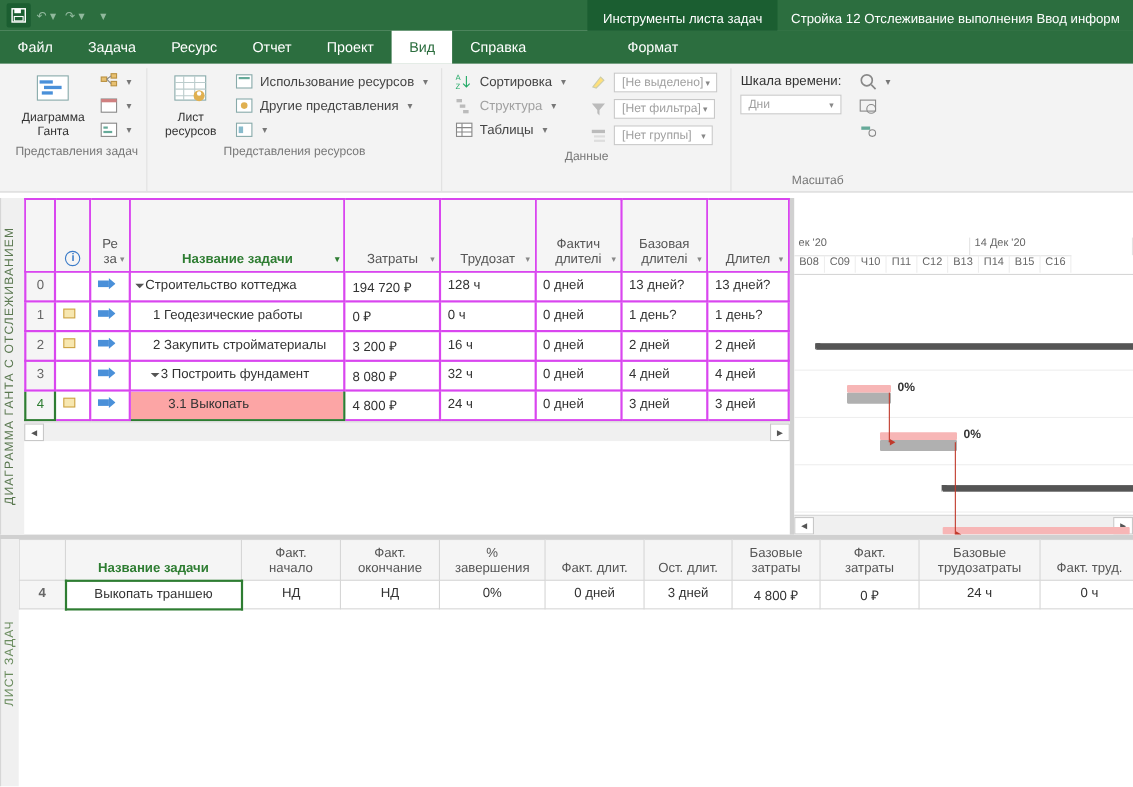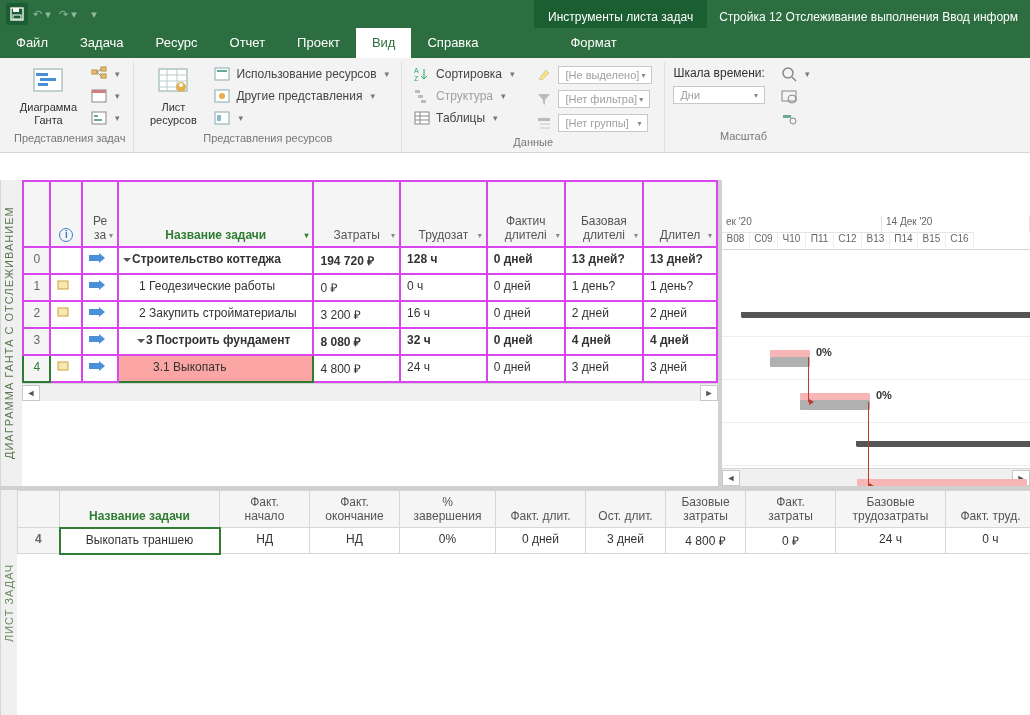--- a/index.html
+++ b/index.html
@@ -100,21 +100,21 @@
     display:flex;
     padding: 4px 6px 0 6px;
   }
   .rgroup {
     display:flex;
     flex-direction:column;
     align-items:center;
     padding: 0 8px;
     border-right:1px solid #e0e0e0;
   }
-  .rgroup:last-child{border-right:none;}
+  .rgroup:last-child{border-right:none;gap:28px;}
   .rgroup-row { display:flex; align-items:flex-start; gap:6px;}
   .bigbtn {
     display:flex;flex-direction:column;align-items:center;gap:4px;
     padding:3px 4px;
     min-width:62px;
     text-align:center;
   }
   .bigbtn .ico {
     width:32px;height:32px;
   }
@@ -186,21 +186,21 @@
   }
   .tg thead th .dd{font-size:8px;color:#888;position:absolute;right:4px;bottom:6px;}
   .tg .rownum {
     background:#f5f5f5;text-align:center;color:#666;width:26px;
   }
   .tg .rownum.sel{border:2px solid #2e7d32;color:#2e7d32;}
   .tg td.sel-cell{border:2px solid #2e7d32;background:#fca5a5;}
   .tg .indicator{width:30px;text-align:center;}
   .tg .mode{width:30px;text-align:center;color:#2b579a;}
   .tg .name{width:185px;}
-  .bold{font-weight:700;}
+  .bold{font-weight:400;}
   .taskname{white-space:normal;}
   .tri{display:inline-block;width:0;height:0;border-left:4px solid #555;border-top:4px solid transparent;border-bottom:4px solid transparent;transform:rotate(90deg);margin-right:3px;vertical-align:middle;}
   .hscroll{height:18px;background:#f0f0f0;border-top:1px solid #d6d6d6;display:flex;align-items:center;}
   .hscroll .sbtn{width:18px;height:16px;border:1px solid #c8c8c8;background:#fff;display:flex;align-items:center;justify-content:center;font-size:9px;color:#555;}
   .hscroll .track{flex:1;}
   
   .gantt {
     flex:1;
     display:flex;flex-direction:column;
     overflow:hidden;

